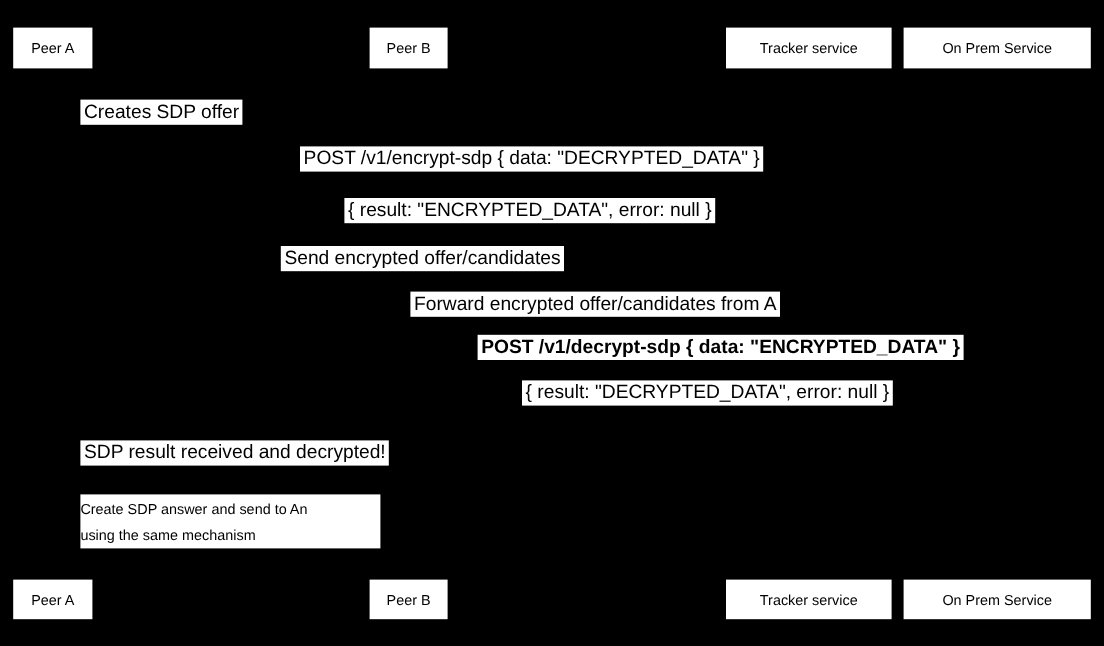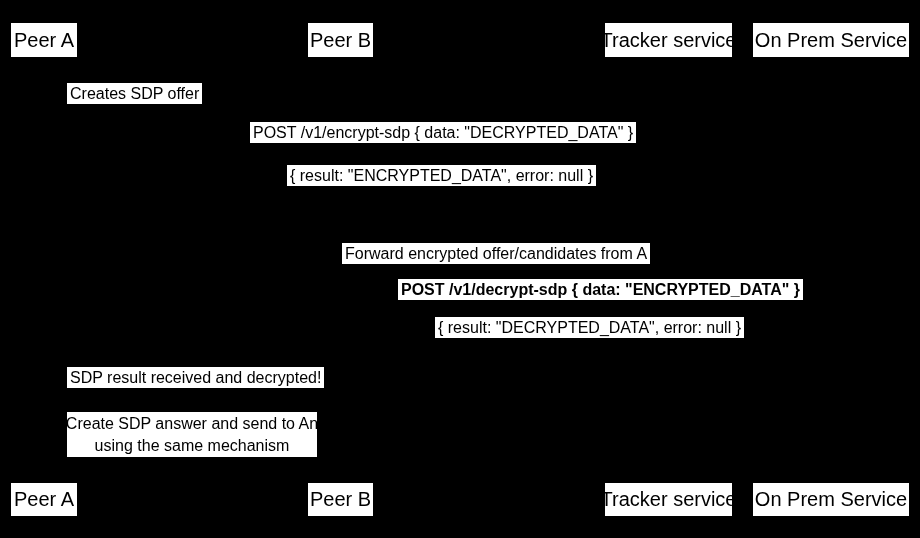--- a/index.html
+++ b/index.html
@@ -15,29 +15,29 @@
     font-family: "Liberation Sans", sans-serif;
     overflow: hidden;
   }
   .actor {
     position: absolute;
     background: #ffffff;
     color: #000000;
     display: flex;
     align-items: center;
     justify-content: center;
-    font-size: 20px;
+    font-size: 12px;
     white-space: nowrap;
     box-sizing: border-box;
   }
   .actor.top { top: 23px; height: 34px; }
   .actor.bottom { top: 483px; height: 33px; }
   .a-peer-a { left: 11px; width: 66px; }
   .a-peer-b { left: 308px; width: 65px; }
-  .a-tracker { left: 605px; width: 127px; }
+  .a-tracker { left: 605px; width: 138px; }
   .a-onprem { left: 753px; width: 156px; }
 
   .msg {
     position: absolute;
     background: #ffffff;
     color: #000000;
     font-size: 16px;
     line-height: 21px;
     height: 21px;
     white-space: nowrap;
@@ -54,25 +54,25 @@
   .m8 { left: 67px;  top: 367px; }
 
   .note {
     position: absolute;
     left: 67px;
     top: 412px;
     width: 250px;
     height: 45px;
     background: #ffffff;
     color: #000000;
-    font-size: 16px;
+    font-size: 12px;
     line-height: 22px;
     display: flex;
     flex-direction: column;
-    align-items: center;
+    align-items: flex-start;
     justify-content: center;
     text-align: center;
     box-sizing: border-box;
   }
   .note .line { white-space: nowrap; }
 </style>
 </head>
 <body>
 
 <div class="diagram">
@@ -86,20 +86,21 @@
   <div class="actor top a-tracker">
     <span>Tracker service</span>
   </div>
   <div class="actor top a-onprem">
     <span>On Prem Service</span>
   </div>
 
   <div class="msg m1">Creates SDP offer</div>
   <div class="msg m2">POST /v1/encrypt-sdp { data: "DECRYPTED_DATA" }</div>
   <div class="msg m3">{ result: "ENCRYPTED_DATA", error: null }</div>
+  <div class="msg m4">Send encrypted offer/candidates</div>
   <div class="msg m5">Forward encrypted offer/candidates from A</div>
   <div class="msg m6">POST /v1/decrypt-sdp { data: "ENCRYPTED_DATA" }</div>
   <div class="msg m7">{ result: "DECRYPTED_DATA", error: null }</div>
   <div class="msg m8">SDP result received and decrypted!</div>
 
   <div class="note">
     <span class="line">Create SDP answer and send to An</span>
     <span class="line">using the same mechanism</span>
   </div>
 

